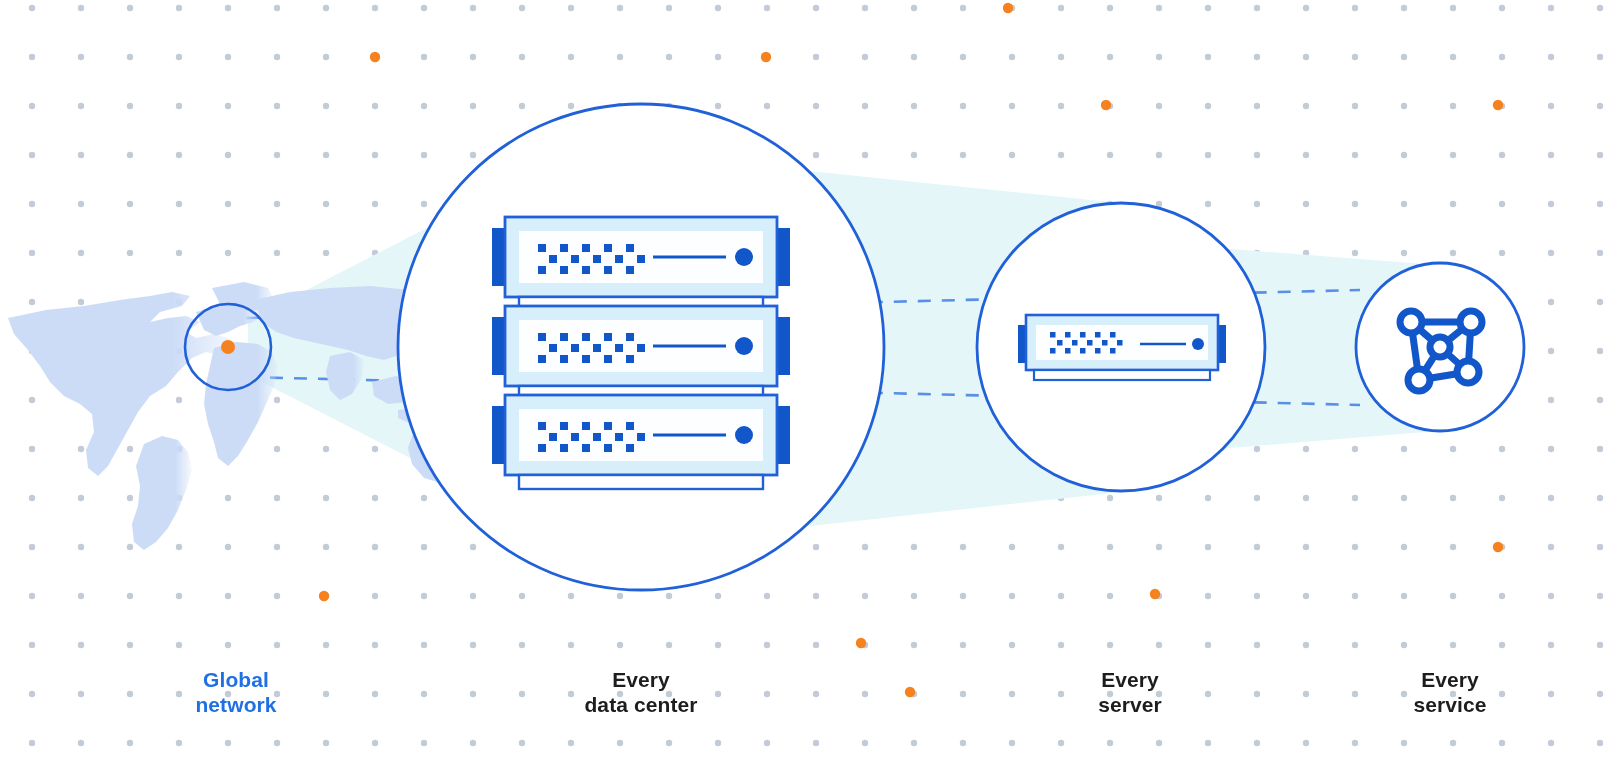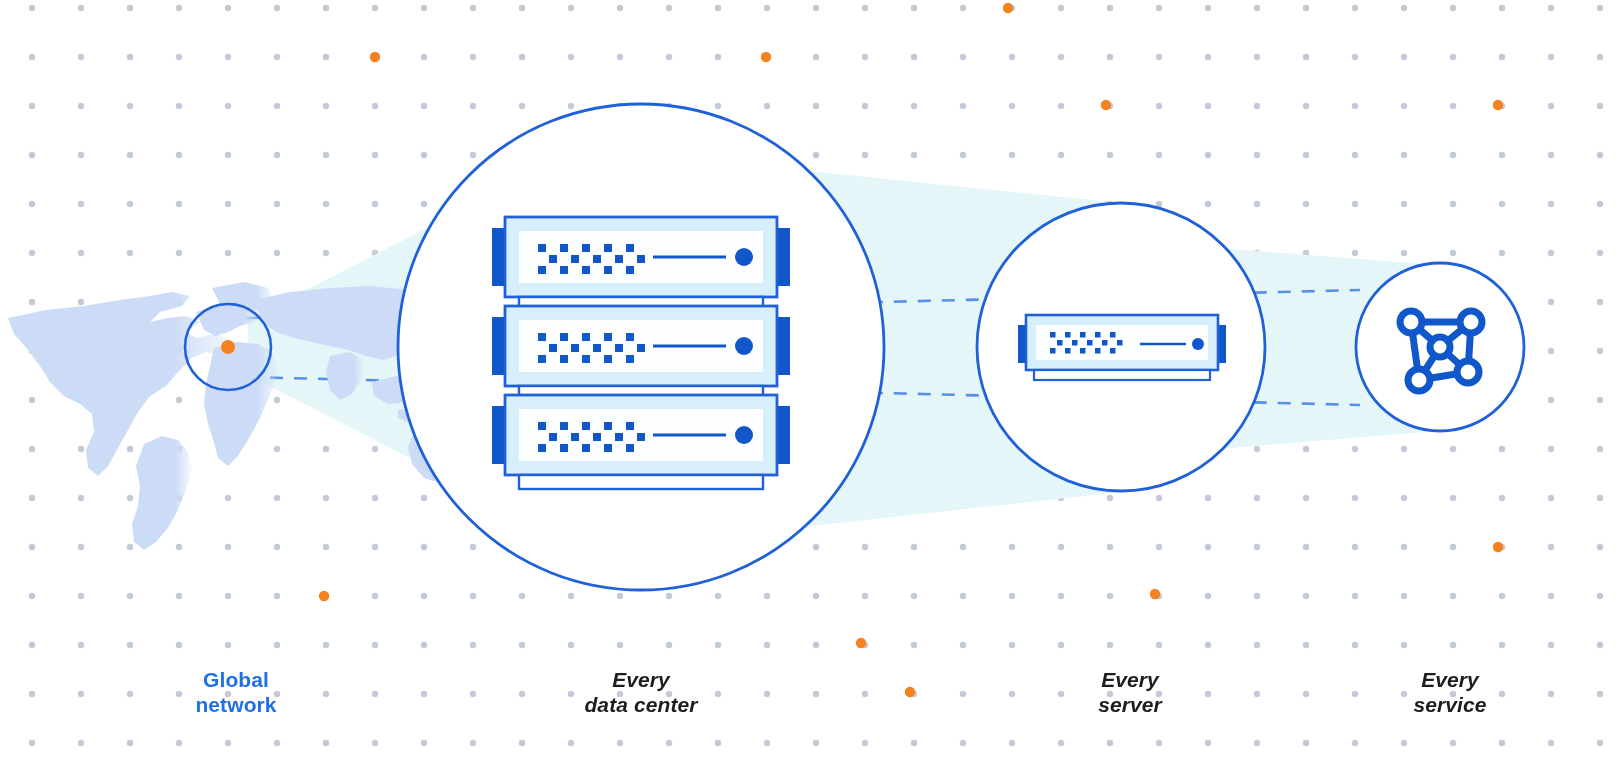--- a/index.html
+++ b/index.html
@@ -37,21 +37,21 @@
     text-align: center;
     font-family: "Liberation Sans", sans-serif;
     font-size: 21px;
     font-weight: 700;
     line-height: 1.18;
     letter-spacing: 0.1px;
     white-space: pre-line;
     transform: translateX(-50%);
     -webkit-font-smoothing: antialiased;
   }
-  .label.dark  { color: #1d1d1f; font-style: italic; }
+  .label.dark  { color: #1d1d1f; }
   .label.blue  { color: #1f6fe5; }
   #label-global       { left: 236px;  top: 668px; }
   #label-datacenter   { left: 641px;  top: 668px; }
   #label-server       { left: 1130px; top: 668px; }
   #label-service      { left: 1450px; top: 668px; }
 </style>
 </head>
 <body>
 
 <div id="stage">

